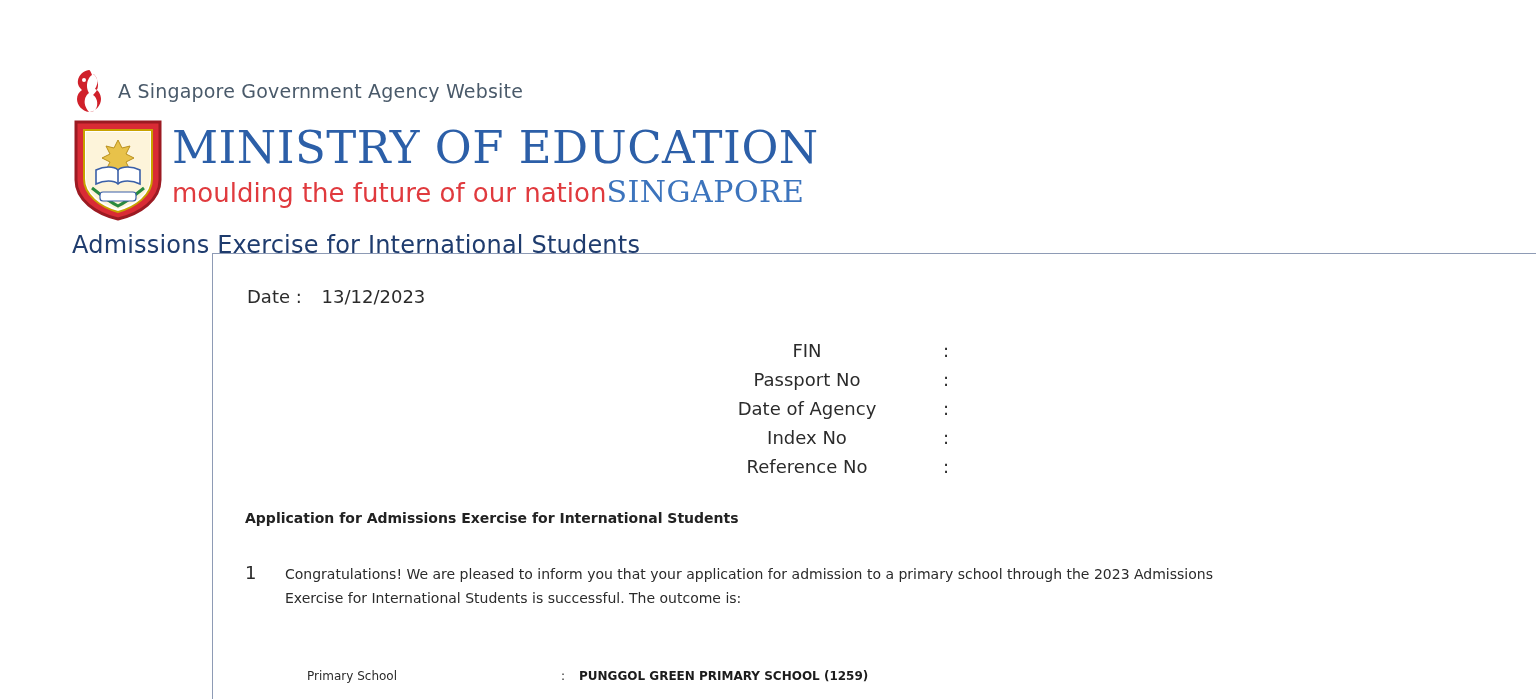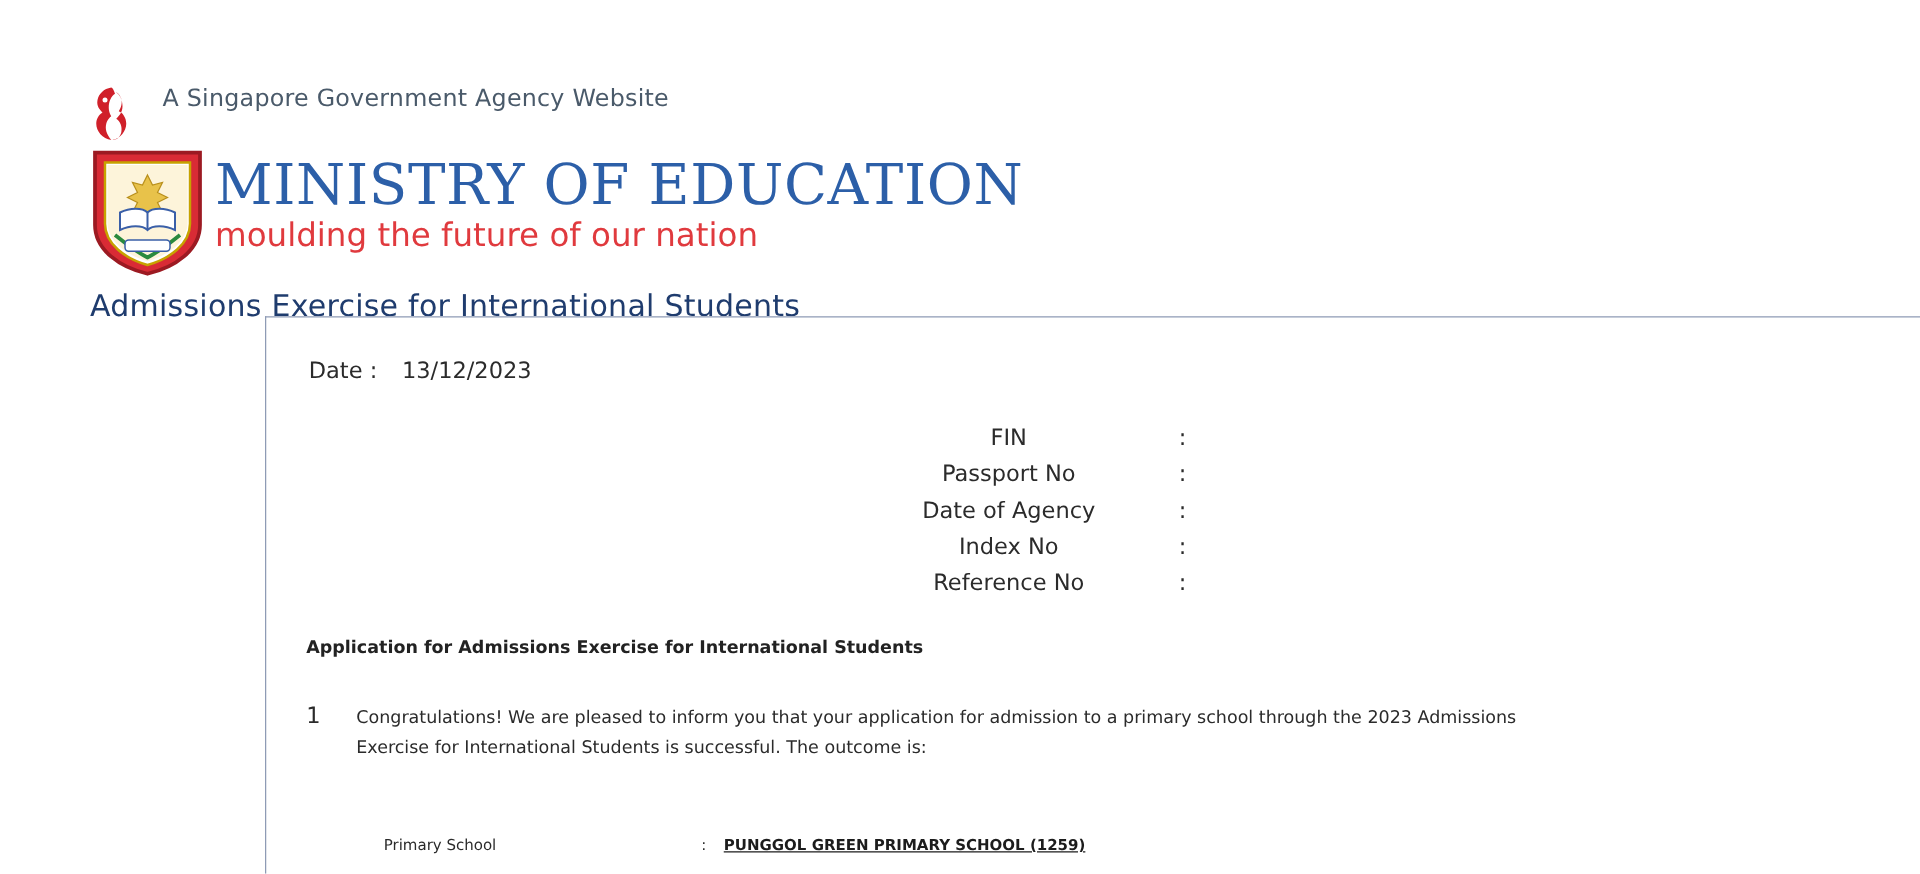--- a/index.html
+++ b/index.html
@@ -15,22 +15,22 @@
     overflow: hidden;
     position: relative;
   }
 
   
   .gov-banner {
     position: absolute;
     left: 72px;
     top: 68px;
     display: flex;
-    align-items: flex-start;
-    gap: 24px;
+    align-items: center;
+    gap: 12px;
   }
   .gov-lion {
     width: 34px;
     height: 46px;
     position: relative;
     flex: 0 0 auto;
   }
   .gov-lion svg { display: block; }
   .gov-banner-text {
     font-size: 19px;
@@ -178,21 +178,21 @@
   }
   .outcome-row {
     display: flex;
     align-items: flex-start;
     height: 25px;
     font-size: 12px;
     margin-top: 32px;
   }
   .outcome-label { width: 254px; color: #2b2b2b; }
   .outcome-colon { width: 18px; color: #2b2b2b; }
-  .outcome-value { font-weight: bold; color: #1c1c1c; white-space: nowrap; text-decoration: underline; }
+  .outcome-value { font-weight: bold; color: #1c1c1c; white-space: nowrap; }
 </style>
 </head>
 <body>
 
 <div class="gov-banner">
   <span class="gov-lion">
     <svg width="34" height="46" viewBox="0 0 34 46" xmlns="http://www.w3.org/2000/svg">
       <path d="M17 2 C11 3 7 7 6 12 C5 17 8 20 10 22 C7 24 5 27 5 31 C5 37 10 43 17 44 C13 39 12 35 13 31 C14 27 17 25 17 25 C17 25 15 22 15 18 C15 13 17 9 20 7 C19 4 18 2 17 2 Z" fill="#d0202a"></path>
       <path d="M21 6 C24 8 26 12 26 17 C26 22 23 25 21 27 C24 29 26 33 25 38 C24 42 21 44 18 44 C24 43 29 37 29 31 C29 26 26 22 23 21 C25 18 26 14 25 11 C24 8 22 6 21 6 Z" fill="#d0202a"></path>
       <circle cx="12" cy="12" r="2" fill="#ffffff"></circle>
@@ -211,20 +211,21 @@
       <path d="M24 52 C32 48 42 48 46 52 C50 48 60 48 68 52 L68 66 C60 62 50 62 46 66 C42 62 32 62 24 66 Z" fill="#ffffff" stroke="#3a5fa8" stroke-width="1.6"></path>
       <line x1="46" y1="52" x2="46" y2="66" stroke="#3a5fa8" stroke-width="1.6"></line>
       <path d="M20 70 C30 78 38 84 46 88 C54 84 62 78 72 70" fill="none" stroke="#2a8a3e" stroke-width="3"></path>
       <rect x="28" y="74" width="36" height="9" rx="3" fill="#ffffff" stroke="#3a5fa8" stroke-width="1.2"></rect>
     </svg>
   </span>
   <div class="moe-words">
     <div class="moe-title">MINISTRY OF EDUCATION</div>
     <div class="moe-sub-row">
       <span class="moe-tagline">moulding the future of our nation</span>
+      <span class="moe-country">SINGAPORE</span>
     </div>
   </div>
 </div>
 
 <div class="page-heading">Admissions Exercise for International Students</div>
 
 <div class="doc-frame">
   <div class="doc-inner">
 
     <div class="date-line">

